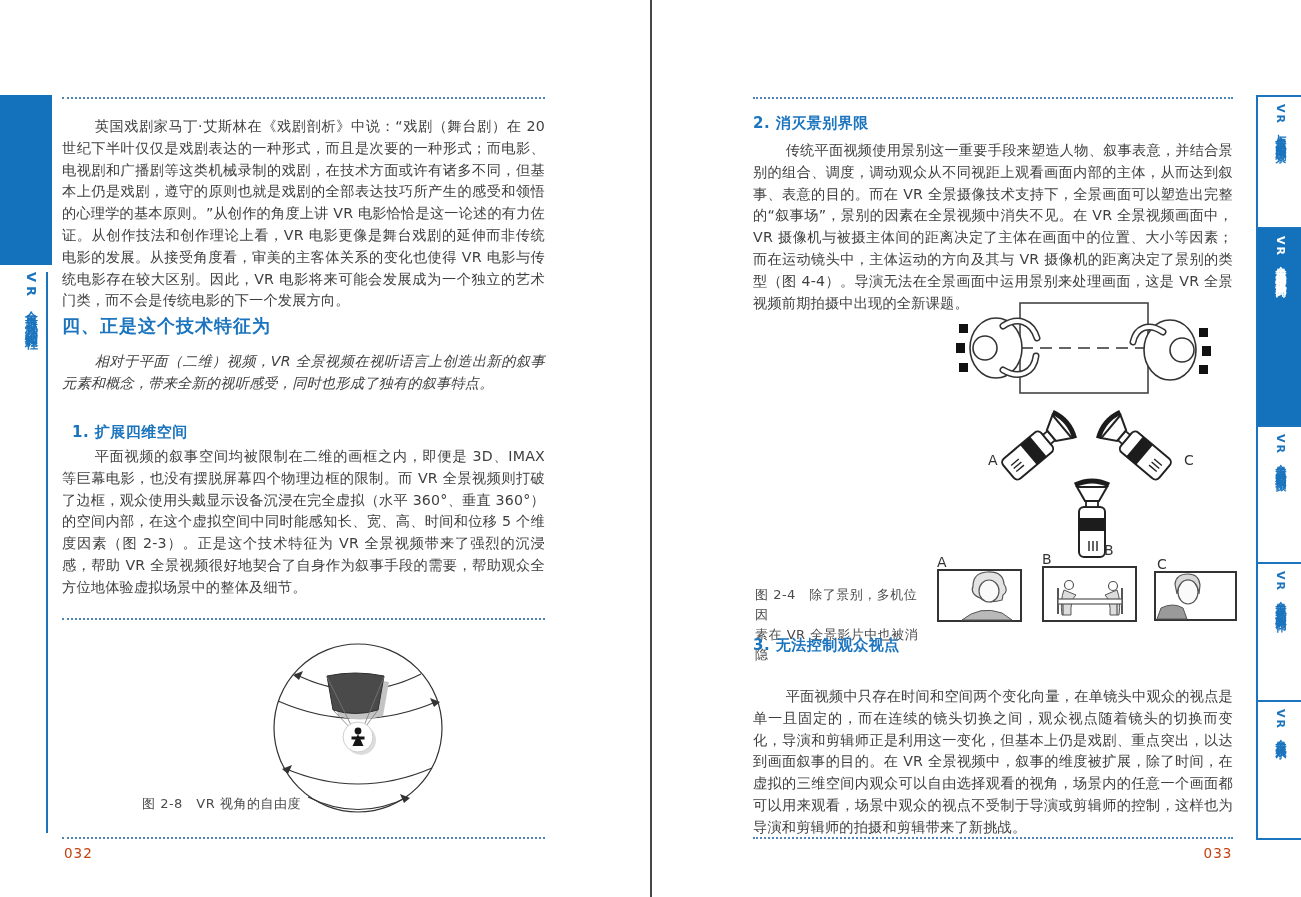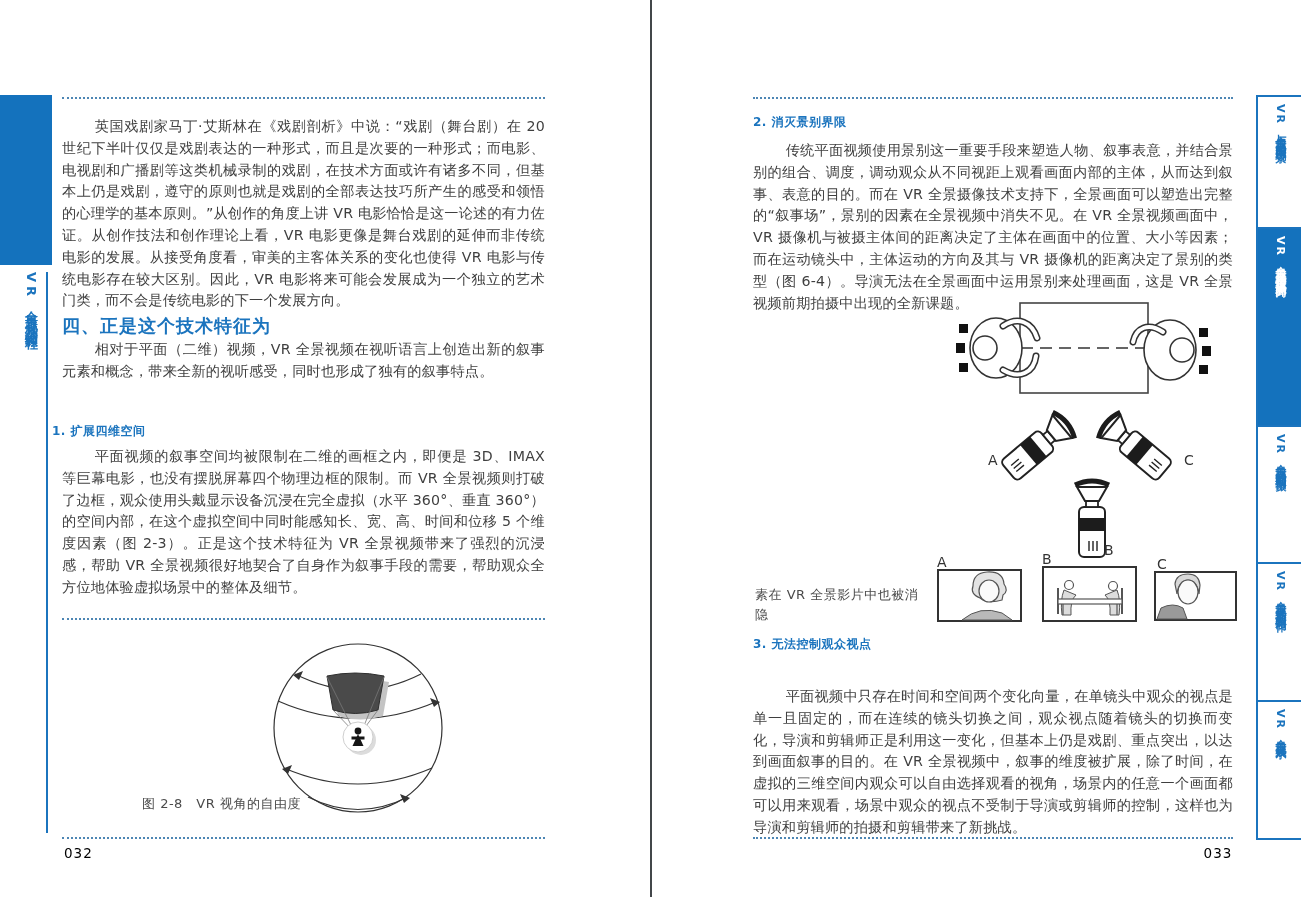--- a/index.html
+++ b/index.html
@@ -13,23 +13,23 @@
   
   .gutter{left:650px;top:0;width:2px;height:897px;background:#43474a;}
   
   .dotted{height:0;border-top:2px dotted #4d86b4;}
   
   .para{
     font-size:14.2px;line-height:21.8px;text-align:justify;
     text-indent:2.3em;color:#3f3f3f;letter-spacing:0.2px;
   }
   .h-section{font-size:18px;font-weight:bold;color:#1b74be;letter-spacing:1px;}
-  .h-sub{font-size:12px;font-weight:bold;color:#1b74be;letter-spacing:0.5px;}
+  .h-sub{font-size:15px;font-weight:bold;color:#1b74be;letter-spacing:0.5px;}
   .caption{font-size:13px;color:#4b4b4b;letter-spacing:0.5px;}
-  .pagenum{font-size:13.5px;color:#000000;letter-spacing:1px;}
+  .pagenum{font-size:13.5px;color:#c2410c;letter-spacing:1px;}
   
   .spine-block{left:0;top:95px;width:52px;height:170px;background:#1472bd;}
   .spine-rule{left:46px;top:272px;width:2px;height:561px;background:#1b74be;}
   .vtext{writing-mode:vertical-rl;text-orientation:mixed;}
   .spine-title{left:22px;top:272px;color:#1b74be;font-size:13px;letter-spacing:4px;font-weight:bold;}
   
   .rail{left:1256px;top:95px;width:45px;height:745px;border-left:2px solid #1b74be;box-sizing:border-box;}
   .tab{position:relative;width:100%;box-sizing:border-box;border-top:2px solid #1b74be;text-align:center;}
   .tab:last-child{border-bottom:2px solid #1b74be;}
   .tab .vtext{display:inline-block;margin-top:7px;font-size:11px;letter-spacing:2px;color:#1b74be;font-weight:bold;}
@@ -51,23 +51,23 @@
     <div class="abs vtext spine-title">VR全景视频基础教程</div>
   </div>
 
   <div>
     <div class="abs dotted" style="left:62px;top:97px;width:483px;"></div>
 
     <div class="abs para" style="left:62px;top:116px;width:483px;">英国戏剧家马丁·艾斯林在《戏剧剖析》中说：“戏剧（舞台剧）在 20 世纪下半叶仅仅是戏剧表达的一种形式，而且是次要的一种形式；而电影、电视剧和广播剧等这类机械录制的戏剧，在技术方面或许有诸多不同，但基本上仍是戏剧，遵守的原则也就是戏剧的全部表达技巧所产生的感受和领悟的心理学的基本原则。”从创作的角度上讲 VR 电影恰恰是这一论述的有力佐证。从创作技法和创作理论上看，VR 电影更像是舞台戏剧的延伸而非传统电影的发展。从接受角度看，审美的主客体关系的变化也使得 VR 电影与传统电影存在较大区别。因此，VR 电影将来可能会发展成为一个独立的艺术门类，而不会是传统电影的下一个发展方向。</div>
 
     <div class="abs h-section" style="left:62px;top:314px;">四、正是这个技术特征为</div>
 
-    <div class="abs para" style="left:62px;top:339px;width:483px;">相对于平面（二维）视频，VR 全景视频在视听语言上创造出新的叙事元素和概念，带来全新的视听感受，同时也形成了独有的叙事特点。</div>
-
-    <div class="abs h-sub" style="left:52px;top:423px;">1. 扩展四维空间</div>
+    <div class="abs para" style="left:62px;top:351px;width:483px;font-style:italic;">相对于平面（二维）视频，VR 全景视频在视听语言上创造出新的叙事元素和概念，带来全新的视听感受，同时也形成了独有的叙事特点。</div>
+
+    <div class="abs h-sub" style="left:72px;top:423px;">1. 扩展四维空间</div>
 
     <div class="abs para" style="left:62px;top:446px;width:483px;">平面视频的叙事空间均被限制在二维的画框之内，即便是 3D、IMAX 等巨幕电影，也没有摆脱屏幕四个物理边框的限制。而 VR 全景视频则打破了边框，观众使用头戴显示设备沉浸在完全虚拟（水平 360°、垂直 360°）的空间内部，在这个虚拟空间中同时能感知长、宽、高、时间和位移 5 个维度因素（图 2-3）。正是这个技术特征为 VR 全景视频带来了强烈的沉浸感，帮助 VR 全景视频很好地契合了自身作为叙事手段的需要，帮助观众全方位地体验虚拟场景中的整体及细节。</div>
 
     <div class="abs dotted" style="left:62px;top:618px;width:483px;"></div>
 
     <svg class="abs" style="left:263px;top:630px;" width="190" height="205" viewBox="0 0 190 205">
       <g>
         <circle cx="95" cy="98" r="84" fill="none" stroke="#333" stroke-width="1.2"></circle>
         <path d="M32,44 Q95,76 158,44" fill="none" stroke="#333" stroke-width="1.1"></path>
         <path d="M15,71 Q95,106 175,71" fill="none" stroke="#333" stroke-width="1.1"></path>
@@ -98,21 +98,21 @@
     <div class="abs pagenum" style="left:64px;top:845px;">032</div>
   </div>
 
   <div class="abs gutter"></div>
 
   <div>
     <div class="abs dotted" style="left:753px;top:97px;width:480px;"></div>
 
     <div class="abs h-sub" style="left:753px;top:114px;">2. 消灭景别界限</div>
 
-    <div class="abs para" style="left:753px;top:140px;width:480px;">传统平面视频使用景别这一重要手段来塑造人物、叙事表意，并结合景别的组合、调度，调动观众从不同视距上观看画面内部的主体，从而达到叙事、表意的目的。而在 VR 全景摄像技术支持下，全景画面可以塑造出完整的“叙事场”，景别的因素在全景视频中消失不见。在 VR 全景视频画面中，VR 摄像机与被摄主体间的距离决定了主体在画面中的位置、大小等因素；而在运动镜头中，主体运动的方向及其与 VR 摄像机的距离决定了景别的类型（图 6-4）。导演无法在全景画面中运用景别来处理画面，这是 VR 全景视频前期拍摄中出现的全新课题。</div>
+    <div class="abs para" style="left:753px;top:140px;width:480px;">传统平面视频使用景别这一重要手段来塑造人物、叙事表意，并结合景别的组合、调度，调动观众从不同视距上观看画面内部的主体，从而达到叙事、表意的目的。而在 VR 全景摄像技术支持下，全景画面可以塑造出完整的“叙事场”，景别的因素在全景视频中消失不见。在 VR 全景视频画面中，VR 摄像机与被摄主体间的距离决定了主体在画面中的位置、大小等因素；而在运动镜头中，主体运动的方向及其与 VR 摄像机的距离决定了景别的类型（图 4-4）。导演无法在全景画面中运用景别来处理画面，这是 VR 全景视频前期拍摄中出现的全新课题。</div>
 
     <svg class="abs" style="left:740px;top:288px;" width="500" height="345" viewBox="0 0 500 345">
       <defs>
         <g id="cam">
           <rect x="-32" y="-13" width="50" height="26" rx="5" fill="#fff" stroke="#222" stroke-width="2"></rect>
           <rect x="-6" y="-13" width="13" height="26" fill="#1c1c1c"></rect>
           <path d="M-26,-3 h10 M-26,1 h10 M-26,5 h10" stroke="#222" stroke-width="1.4"></path>
           <rect x="18" y="-6" width="6" height="12" fill="#fff" stroke="#222" stroke-width="1.8"></rect>
           <path d="M24,-7 L38,-15 L38,15 L24,7 Z" fill="#fff" stroke="#222" stroke-width="2"></path>
           <path d="M40,-17 Q48,0 40,17" fill="none" stroke="#1c1c1c" stroke-width="5"></path>
@@ -172,20 +172,21 @@
       <text x="417" y="281" font-size="14" fill="#333">C</text>
       <g>
         <rect x="415" y="284" width="81" height="48" fill="#fff" stroke="#333" stroke-width="2"></rect>
         <path d="M435,296 Q436,286 448,286 Q459,286 460,297 L459,306 Q457,292 448,292 Q439,292 437,306 Z" fill="#d8d8d8" stroke="#555" stroke-width="1.2"></path>
         <ellipse cx="448" cy="304" rx="10" ry="12" fill="#fafafa" stroke="#555" stroke-width="1.2"></ellipse>
         <path d="M417,331 L421,320 Q433,314 443,320 L447,331 Z" fill="#9a9a9a" stroke="#555" stroke-width="1"></path>
       </g>
     </svg>
 
     <div class="abs caption" style="left:755px;top:585px;width:165px;line-height:20px;">
+      <div>图 2-4　除了景别，多机位因</div>
       <div>素在 VR 全景影片中也被消隐</div>
     </div>
 
     <div class="abs h-sub" style="left:753px;top:636px;">3. 无法控制观众视点</div>
 
     <div class="abs para" style="left:753px;top:686px;width:480px;">平面视频中只存在时间和空间两个变化向量，在单镜头中观众的视点是单一且固定的，而在连续的镜头切换之间，观众视点随着镜头的切换而变化，导演和剪辑师正是利用这一变化，但基本上仍是戏剧、重点突出，以达到画面叙事的目的。在 VR 全景视频中，叙事的维度被扩展，除了时间，在虚拟的三维空间内观众可以自由选择观看的视角，场景内的任意一个画面都可以用来观看，场景中观众的视点不受制于导演或剪辑师的控制，这样也为导演和剪辑师的拍摄和剪辑带来了新挑战。</div>
 
     <div class="abs dotted" style="left:753px;top:837px;width:480px;"></div>
     <div class="abs pagenum" style="left:1203px;top:845px;width:30px;text-align:center;">033</div>
   </div>

